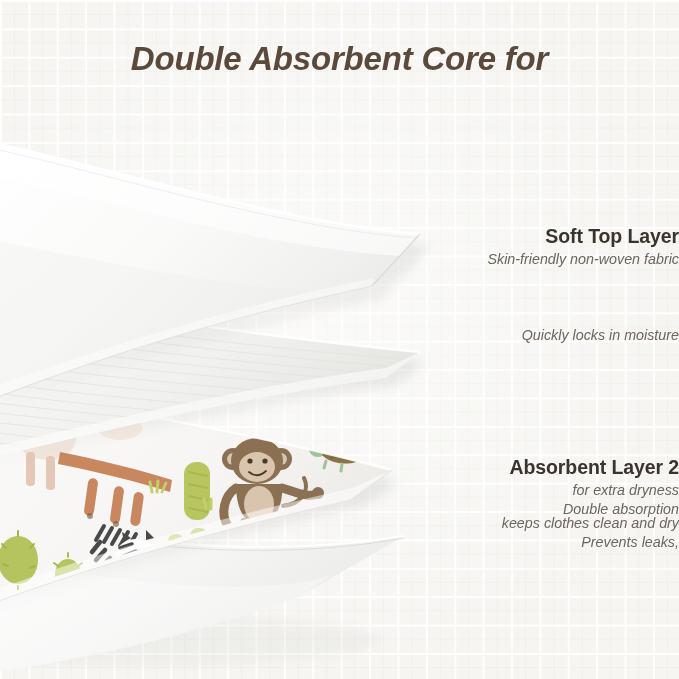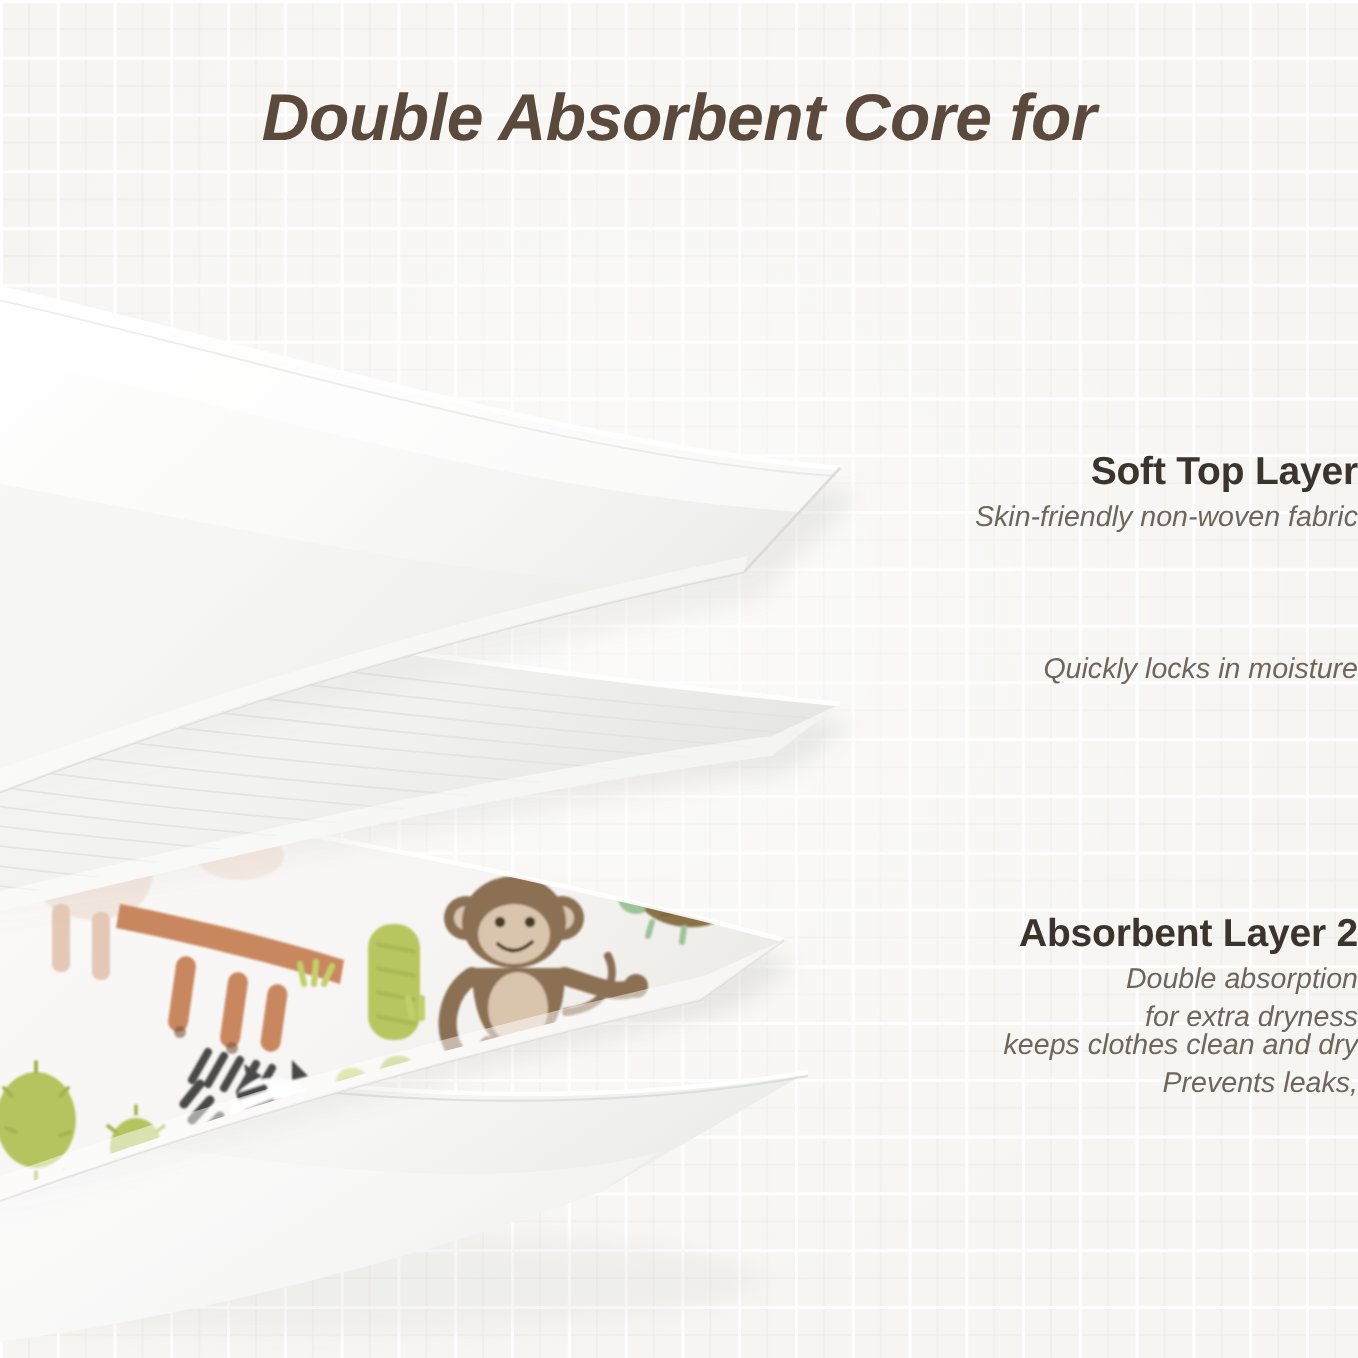--- a/index.html
+++ b/index.html
@@ -391,22 +391,22 @@
 
     <div class="label" id="label-1">
       <div class="label-desc">
         <span class="dline">Quickly locks in moisture</span>
       </div>
     </div>
 
     <div class="label" id="label-2">
       <div class="label-title">Absorbent Layer 2</div>
       <div class="label-desc">
+        <span class="dline">for extra dryness</span>
         <span class="dline">Double absorption</span>
-        <span class="dline">for extra dryness</span>
       </div>
     </div>
 
     <div class="label" id="label-3">
       <div class="label-desc">
         <span class="dline">keeps clothes clean and dry</span>
         <span class="dline">Prevents leaks,</span>
       </div>
     </div>
   </div>

